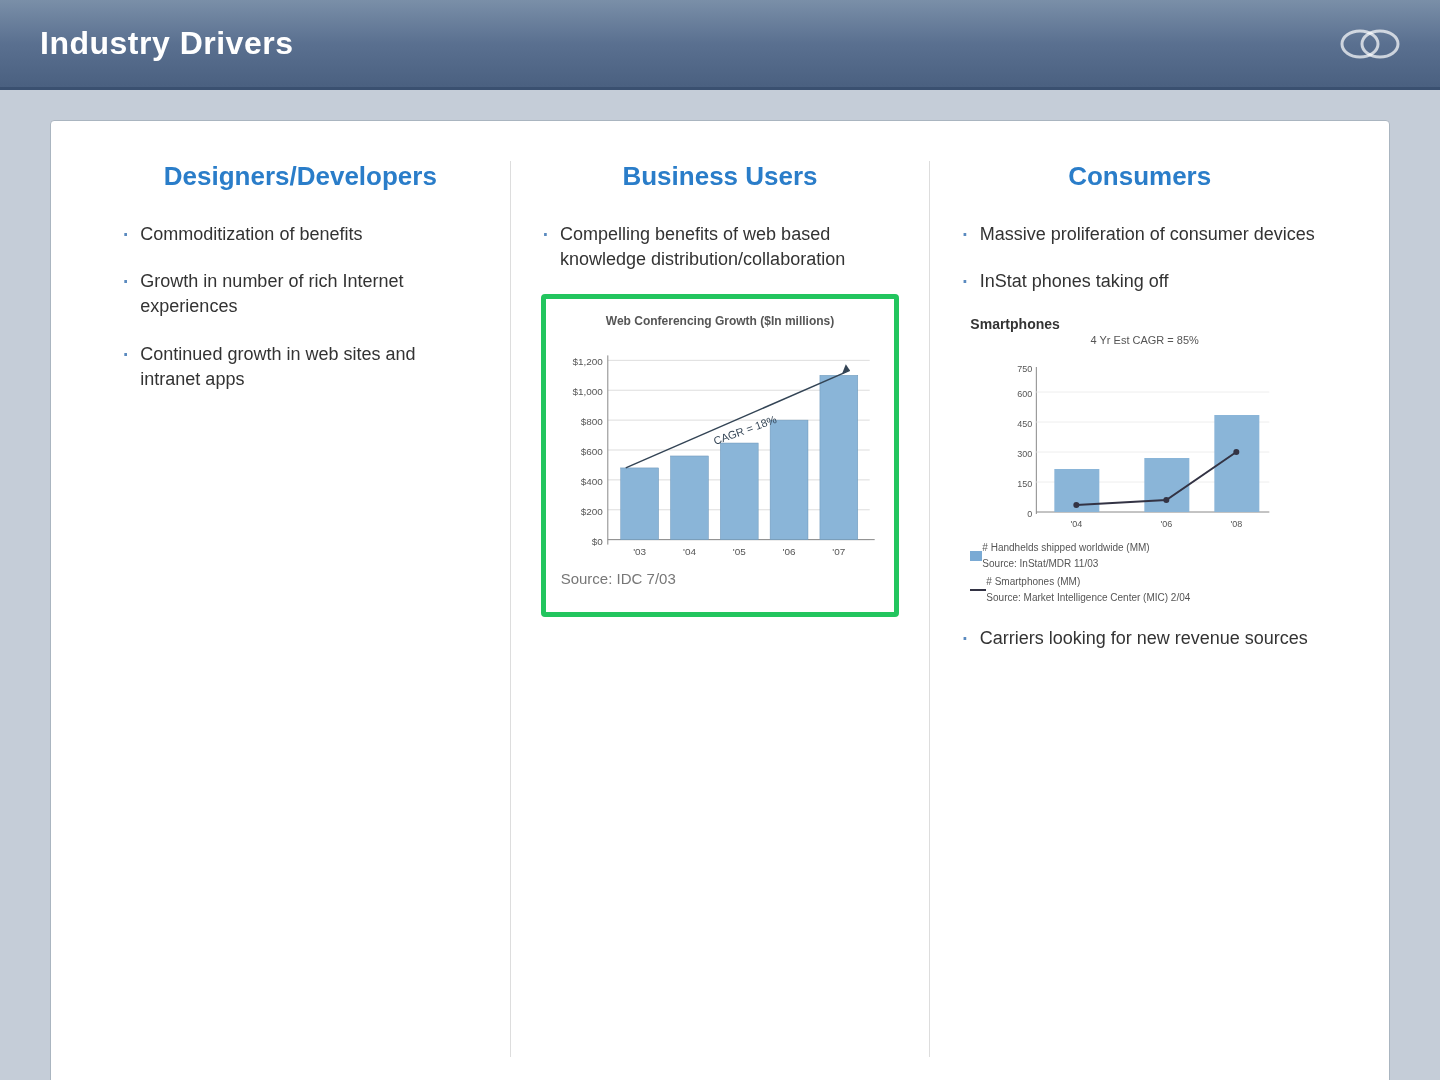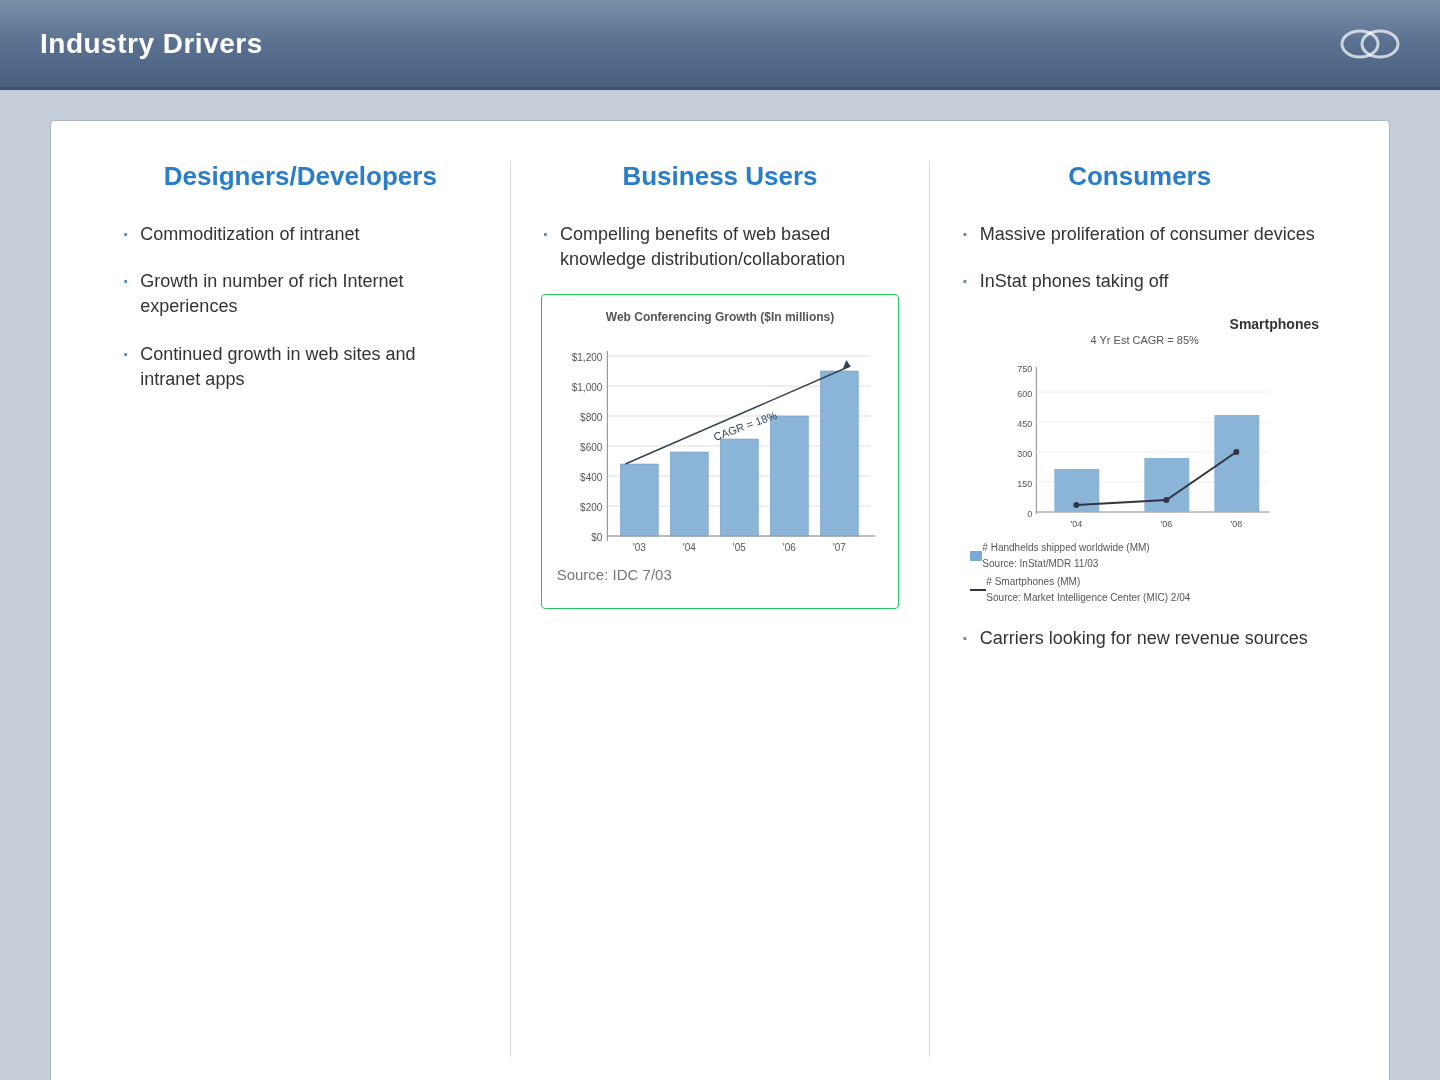--- a/index.html
+++ b/index.html
@@ -16,21 +16,21 @@
       background: linear-gradient(180deg, #7a8fa8 0%, #5a7090 50%, #4a6080 100%);
       height: 90px;
       display: flex;
       align-items: center;
       justify-content: space-between;
       padding: 0 40px;
       border-bottom: 3px solid #3a5070;
     }
     .header-title {
       color: white;
-      font-size: 28px;
+      font-size: 32px;
       font-weight: bold;
       letter-spacing: 0.5px;
     }
     .header-logo {
       width: 60px;
       height: 50px;
     }
 
     
     .content-area {
@@ -87,21 +87,21 @@
       color: #5a8abf;
       margin-right: 10px;
       line-height: 1;
       flex-shrink: 0;
       margin-top: -3px;
     }
 
     
     .chart-container {
       margin: 10px 0 20px 0;
-      border: 1px solid #22c55e;
+      border: 5px solid #22c55e;
       background: white;
       padding: 15px 15px 25px 15px;
       border-radius: 4px;
     }
     .chart-title {
       text-align: center;
       font-size: 12px;
       color: #555;
       margin-bottom: 12px;
       font-weight: bold;
@@ -144,21 +144,21 @@
     }
 
     .smartphones-section {
       margin-top: 10px;
       padding-left: 10px;
     }
     .smartphones-title {
       font-size: 14px;
       font-weight: bold;
       color: #333;
-      text-align: right;
+      text-align: left;
       margin-bottom: 2px;
     }
     .smartphones-cagr {
       font-size: 11px;
       color: #555;
       text-align: center;
       margin-bottom: 6px;
     }
   </style>
 </head>
@@ -172,21 +172,21 @@
   </svg>
 </div>
 
 <div class="content-area">
   <div class="columns">
 
     <div class="column">
       <div class="column-title">Designers/Developers</div>
       <ul class="bullet-list">
         <li>
-            <span>Commoditization of intranet</span>
+            <span>Commoditization of benefits</span>
           </li>
         <li>
             <span>Growth in number of rich Internet experiences</span>
           </li>
         <li>
             <span>Continued growth in web sites and intranet apps</span>
           </li>
       </ul>
     </div>
 

